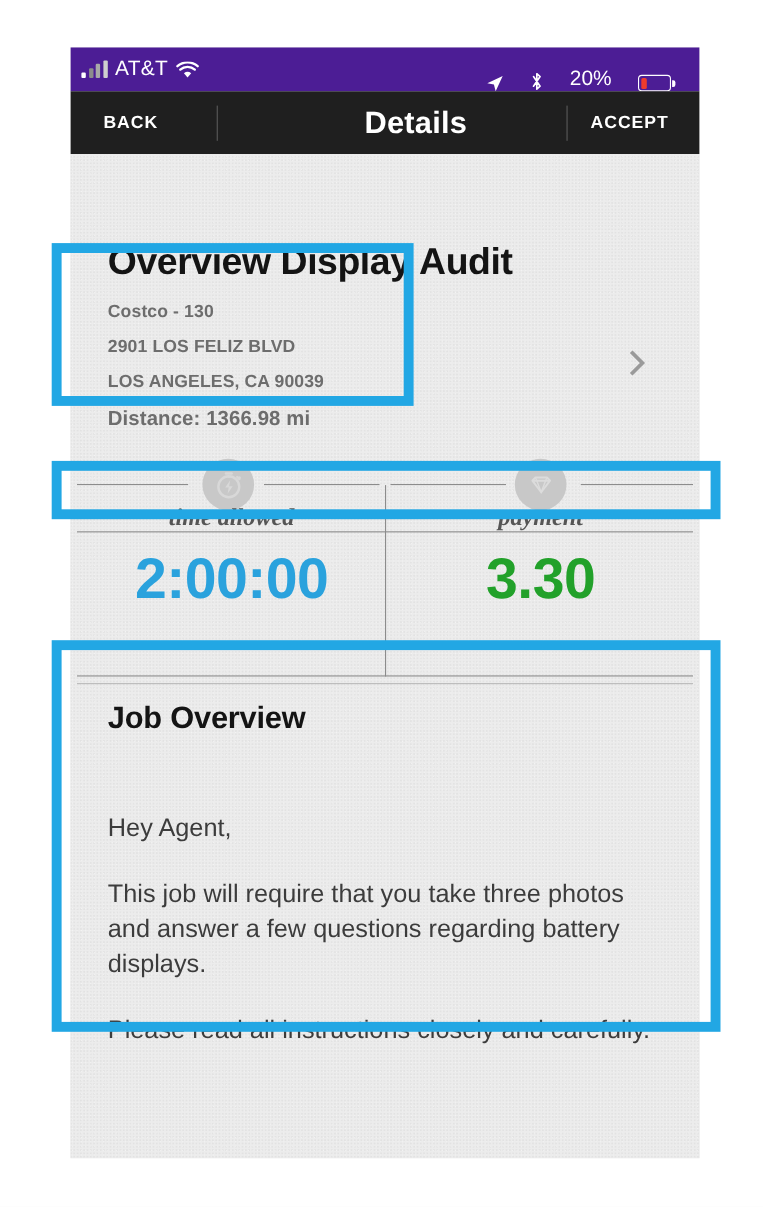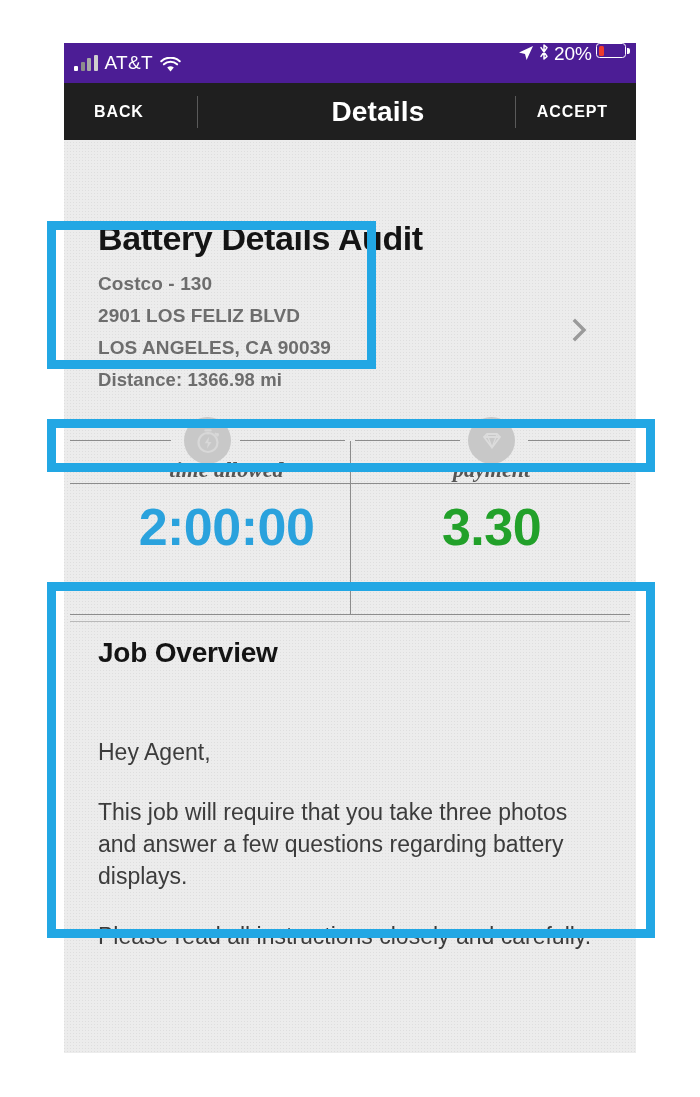--- a/index.html
+++ b/index.html
@@ -52,22 +52,22 @@
   .sb-left {
     position: absolute; left: 10px; top: 0;
     height: 40px; display: flex; align-items: center; gap: 7px;
   }
   .sb-center {
     position: absolute; left: 0; top: 0; width: 572px; height: 40px;
     display: flex; align-items: center; justify-content: center;
     font-weight: 600; letter-spacing: .2px; margin-top: 38px;
   }
   .sb-right {
-    position: absolute; right: 10px; top: 0;
-    height: 40px; display: flex; align-items: flex-start; gap: 4px;
+    position: absolute; right: 26px; top: 0;
+    height: 40px; display: flex; align-items: flex-end; gap: 24px;
   }
   .bars { display: flex; align-items: flex-end; gap: 2.5px; height: 16px; }
   .bars i {
     display: block; width: 4px; border-radius: 1px; background: #ffffff;
   }
   .bars i:nth-child(1){ height: 5px;  background:#ffffff; }
   .bars i:nth-child(2){ height: 9px;  background:#8c8c8c; }
   .bars i:nth-child(3){ height: 13px; background:#a8a8a8; }
   .bars i:nth-child(4){ height: 16px; background:#cfcfcf; }
   .carrier { font-size: 19px; font-weight: 400; letter-spacing:.3px; }
@@ -122,21 +122,21 @@
 
   #job-title {
     position: absolute; left: 34px; top: 79px;
     font-size: 34px; font-weight: 700; color: #141414; letter-spacing: -.4px;
   }
 
   #location-row {
     position: absolute; left: 34px; top: 128px; width: 510px;
   }
   #location-row .line {
-    font-size: 19px; font-weight: 700; color: #6d6d6d;
+    font-size: 16px; font-weight: 700; color: #6d6d6d;
     line-height: 32px; letter-spacing: .1px;
   }
   #location-row .line.small {
     font-size: 18.5px;
   }
   #chevron {
     position: absolute; left: 508px; top: 178px;
     width: 16px; height: 24px;
   }
 
@@ -164,21 +164,21 @@
     width: 1px; height: 174px; background: #8c8c8c;
   }
   .hdiv-top {
     position: absolute; left: 6px; top: 73px; width: 560px; height: 1px; background: #8c8c8c;
   }
   .hdiv-bottom {
     position: absolute; left: 6px; top: 204px; width: 560px; height: 1px; background: #8c8c8c;
   }
 
   .stat-col { position: absolute; top: 31px; width: 281px; height: 174px; }
-  #col-time { left: 22px; }
+  #col-time { left: 6px; }
   #col-pay  { left: 287px; }
   .stat-label {
     position: absolute; left: 0; top: 16px; width: 100%;
     text-align: center; font-family: "Liberation Serif", serif;
     font-style: italic; font-weight: 700; font-size: 22px; color: #555555;
   }
   .stat-value {
     position: absolute; left: 0; top: 56px; width: 100%;
     text-align: center; font-size: 52px; font-weight: 700; letter-spacing: -.5px;
   }
@@ -259,21 +259,21 @@
     <div class="nav-btn" id="nav-back">BACK</div>
     <div class="nav-sep" id="sep-left"></div>
     <div class="nav-title">Details</div>
     <div class="nav-sep" id="sep-right"></div>
     <div class="nav-btn" id="nav-accept">ACCEPT</div>
   </div>
 
   <div id="content">
     <div class="noise"></div>
 
-    <div id="job-title">Battery Details Audit</div>
+    <div id="job-title">Overview Display Audit</div>
 
     <div id="location-row">
       <div class="line">Costco - 130</div>
       <div class="line">2901 LOS FELIZ BLVD</div>
       <div class="line">LOS ANGELES, CA 90039</div>
       <div class="line small">Distance: 1366.98 mi</div>
     </div>
 
     <div id="chevron">
       <svg viewBox="0 0 16 24" width="16" height="24" aria-hidden="true">

